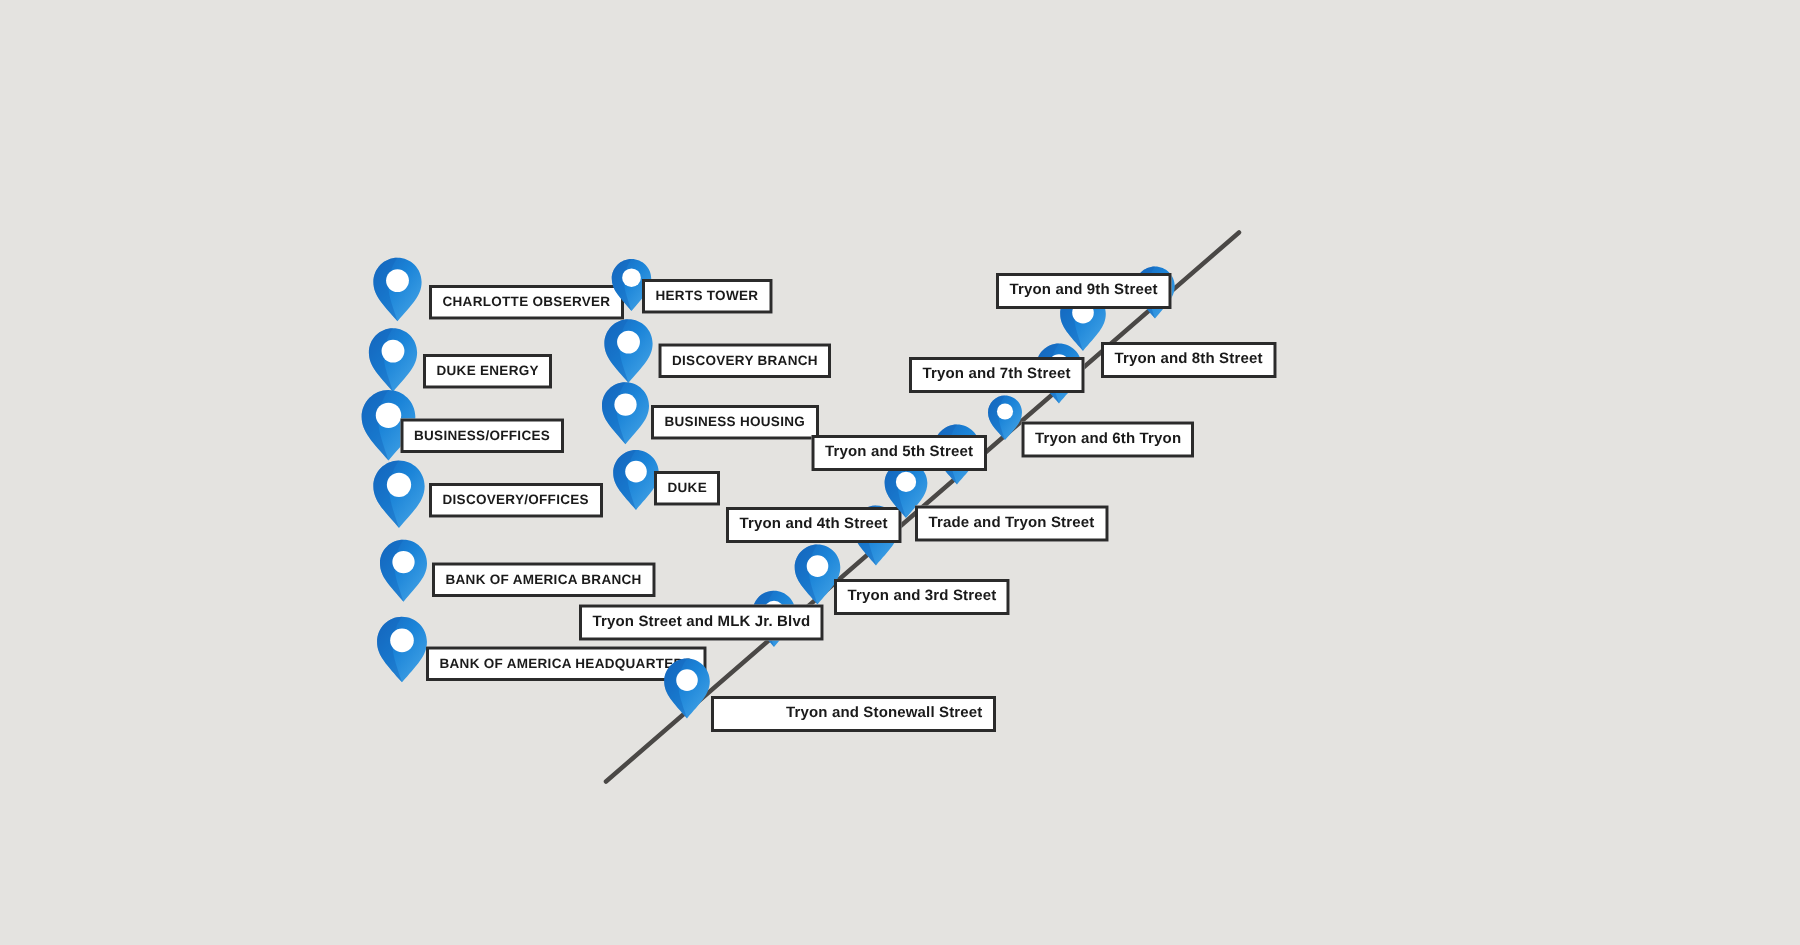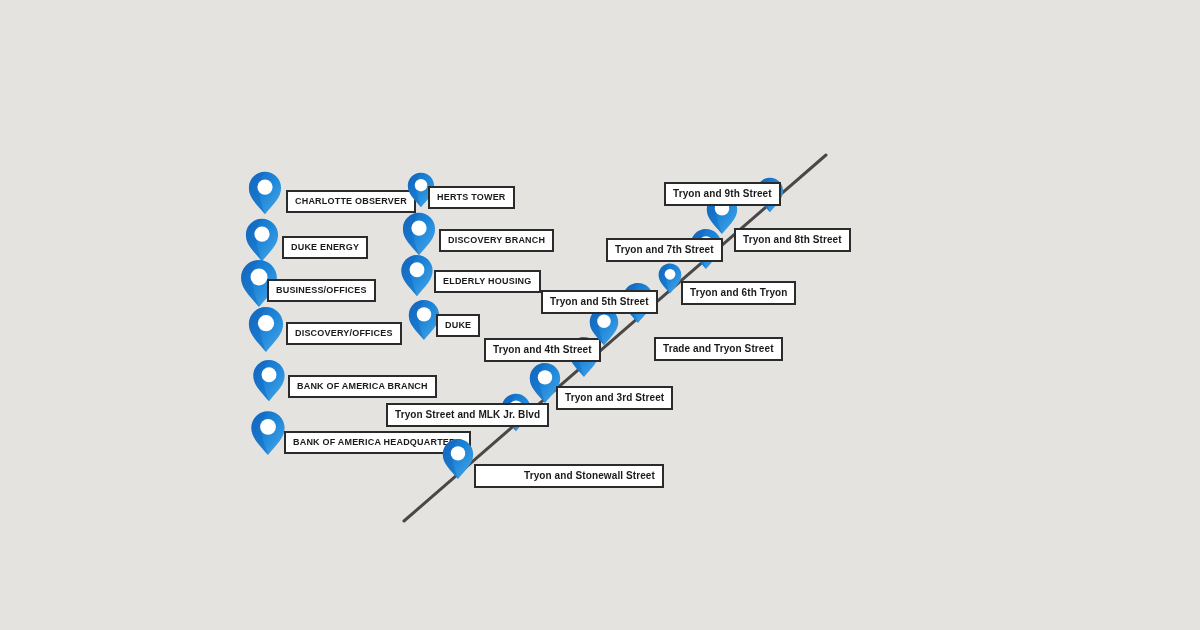--- a/index.html
+++ b/index.html
@@ -194,21 +194,21 @@
               <stop offset="0%" stop-color="#1565bd"></stop>
               <stop offset="45%" stop-color="#1b84d8"></stop>
               <stop offset="100%" stop-color="#4aa8e8"></stop>
             </linearGradient>
           </defs>
           <path d="M20 1 C9.5 1 1 9.5 1 20 C1 31 9 38 20 51 C31 38 39 31 39 20 C39 9.5 30.5 1 20 1 Z" fill="url(#g_elderlyhousing)"></path>
           <path d="M20 1 C9.5 1 1 9.5 1 20 C1 31 9 38 20 51 C15 36 12 28 13 20 C14 11 17 5 20 1 Z" fill="#1565bd" opacity="0.45"></path>
           <circle cx="20" cy="19" r="9" fill="#ffffff"></circle>
         </svg>
       </div>
-      <div class="label cat" style="left: 434px; top: 270px; min-width: 86px; text-align: center;"><span>ELDERLY HOUSING</span></div>
+      <div class="label cat" style="left: 434px; top: 270px; min-width: 86px; text-align: center;"><span>BUSINESS HOUSING</span></div>
       <div class="marker" style="left: 424px; top: 341px;">
         <svg width="32" height="42" viewBox="0 0 40 52">
           <defs>
             <linearGradient id="g_bank" x1="0%" y1="0%" x2="100%" y2="100%">
               <stop offset="0%" stop-color="#1565bd"></stop>
               <stop offset="45%" stop-color="#1b84d8"></stop>
               <stop offset="100%" stop-color="#4aa8e8"></stop>
             </linearGradient>
           </defs>
           <path d="M20 1 C9.5 1 1 9.5 1 20 C1 31 9 38 20 51 C31 38 39 31 39 20 C39 9.5 30.5 1 20 1 Z" fill="url(#g_bank)"></path>
@@ -284,21 +284,21 @@
               <stop offset="0%" stop-color="#1565bd"></stop>
               <stop offset="45%" stop-color="#1b84d8"></stop>
               <stop offset="100%" stop-color="#4aa8e8"></stop>
             </linearGradient>
           </defs>
           <path d="M20 1 C9.5 1 1 9.5 1 20 C1 31 9 38 20 51 C31 38 39 31 39 20 C39 9.5 30.5 1 20 1 Z" fill="url(#g_tradeandtryonstreet)"></path>
           <path d="M20 1 C9.5 1 1 9.5 1 20 C1 31 9 38 20 51 C15 36 12 28 13 20 C14 11 17 5 20 1 Z" fill="#1565bd" opacity="0.45"></path>
           <circle cx="20" cy="19" r="9" fill="#ffffff"></circle>
         </svg>
       </div>
-      <div class="label street" style="left: 610px; top: 337px; min-width: 94px; text-align: center; margin-left: 44px;"><span>Trade and Tryon Street</span></div>
+      <div class="label street" style="left: 610px; top: 337px; min-width: 94px; text-align: center;"><span>Trade and Tryon Street</span></div>
       <div class="marker" style="left: 638px; top: 324px;">
         <svg width="32" height="42" viewBox="0 0 40 52">
           <defs>
             <linearGradient id="g_tryonand5thstreet" x1="0%" y1="0%" x2="100%" y2="100%">
               <stop offset="0%" stop-color="#1565bd"></stop>
               <stop offset="45%" stop-color="#1b84d8"></stop>
               <stop offset="100%" stop-color="#4aa8e8"></stop>
             </linearGradient>
           </defs>
           <path d="M20 1 C9.5 1 1 9.5 1 20 C1 31 9 38 20 51 C31 38 39 31 39 20 C39 9.5 30.5 1 20 1 Z" fill="url(#g_tryonand5thstreet)"></path>

